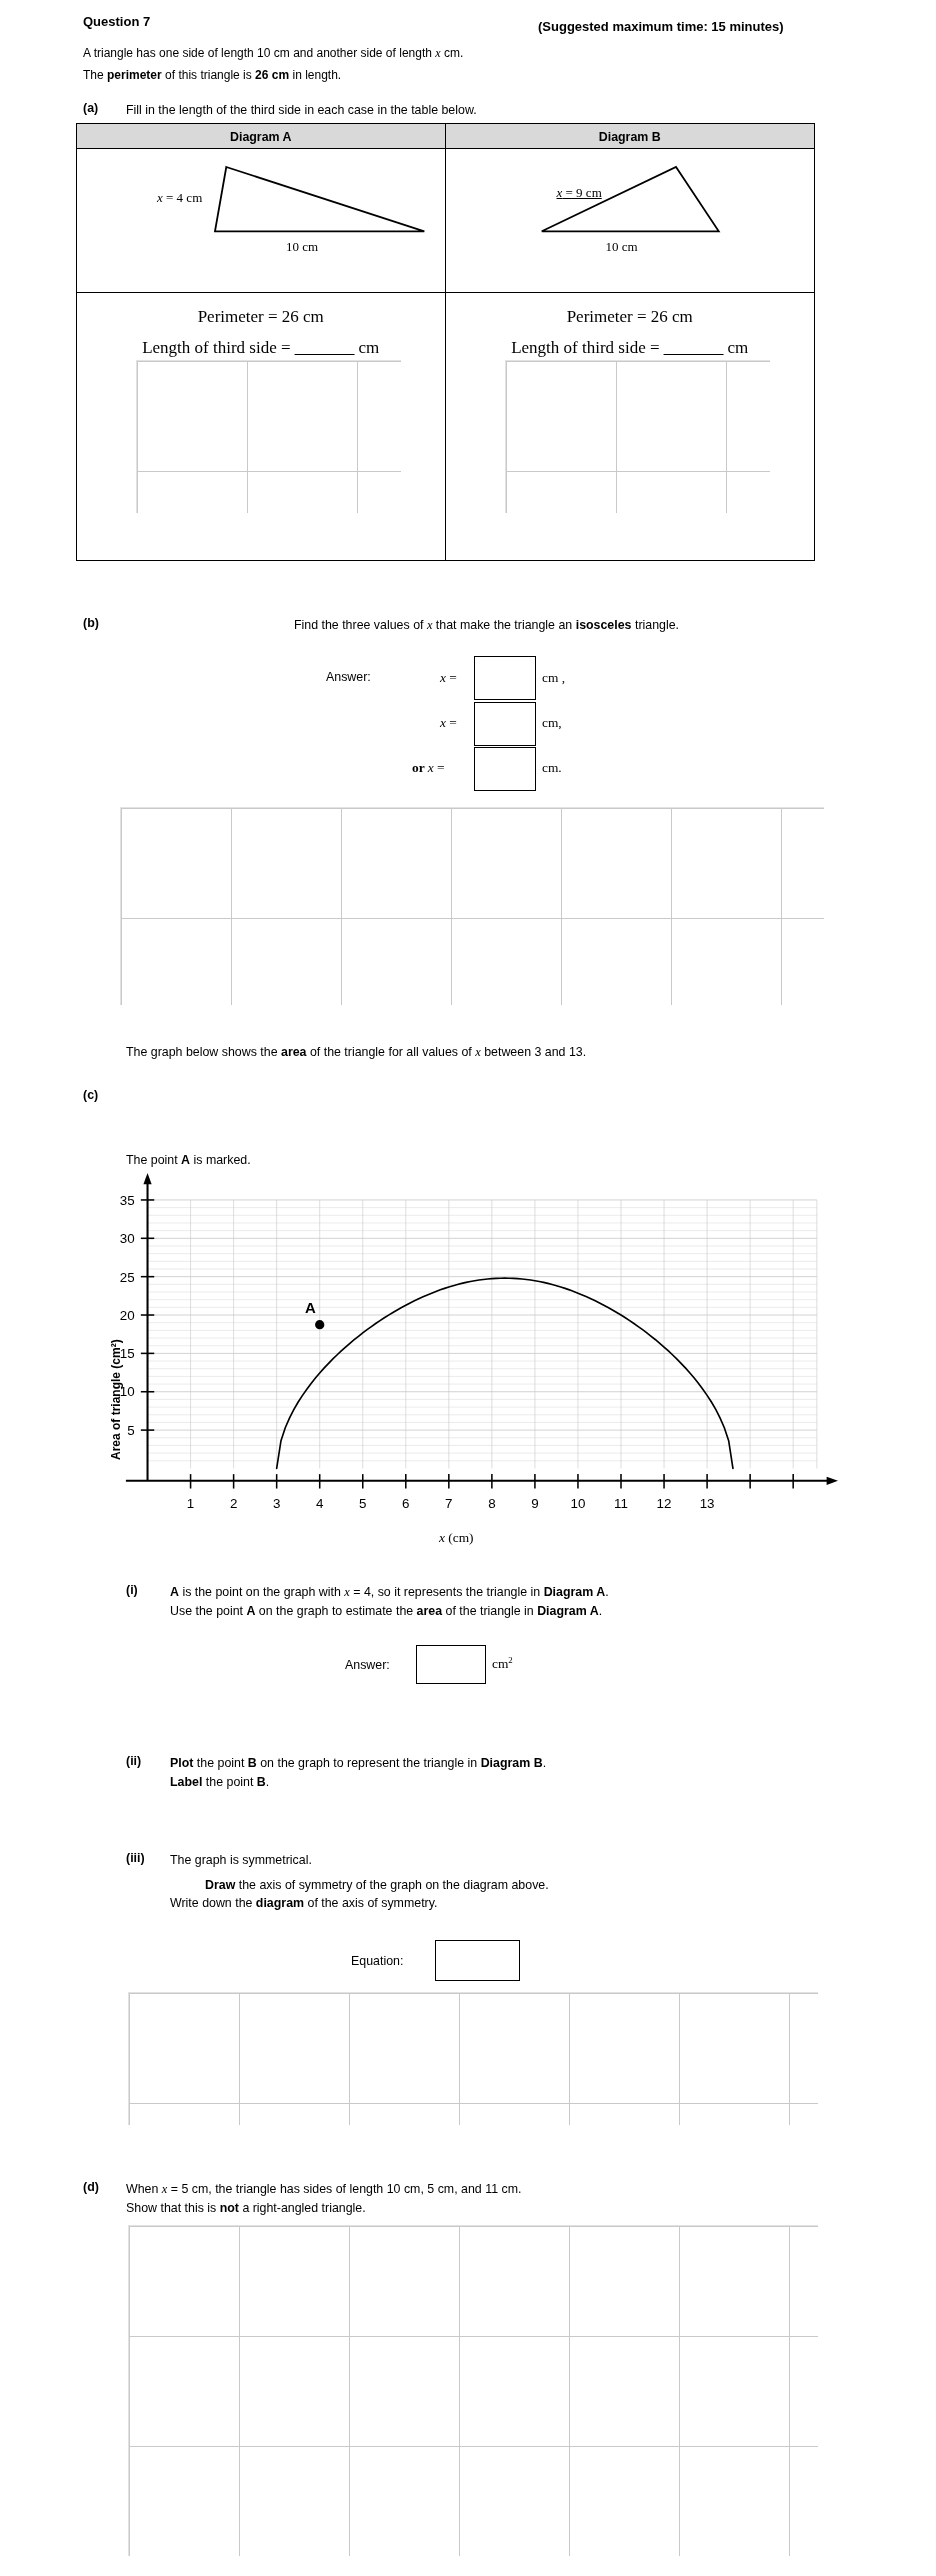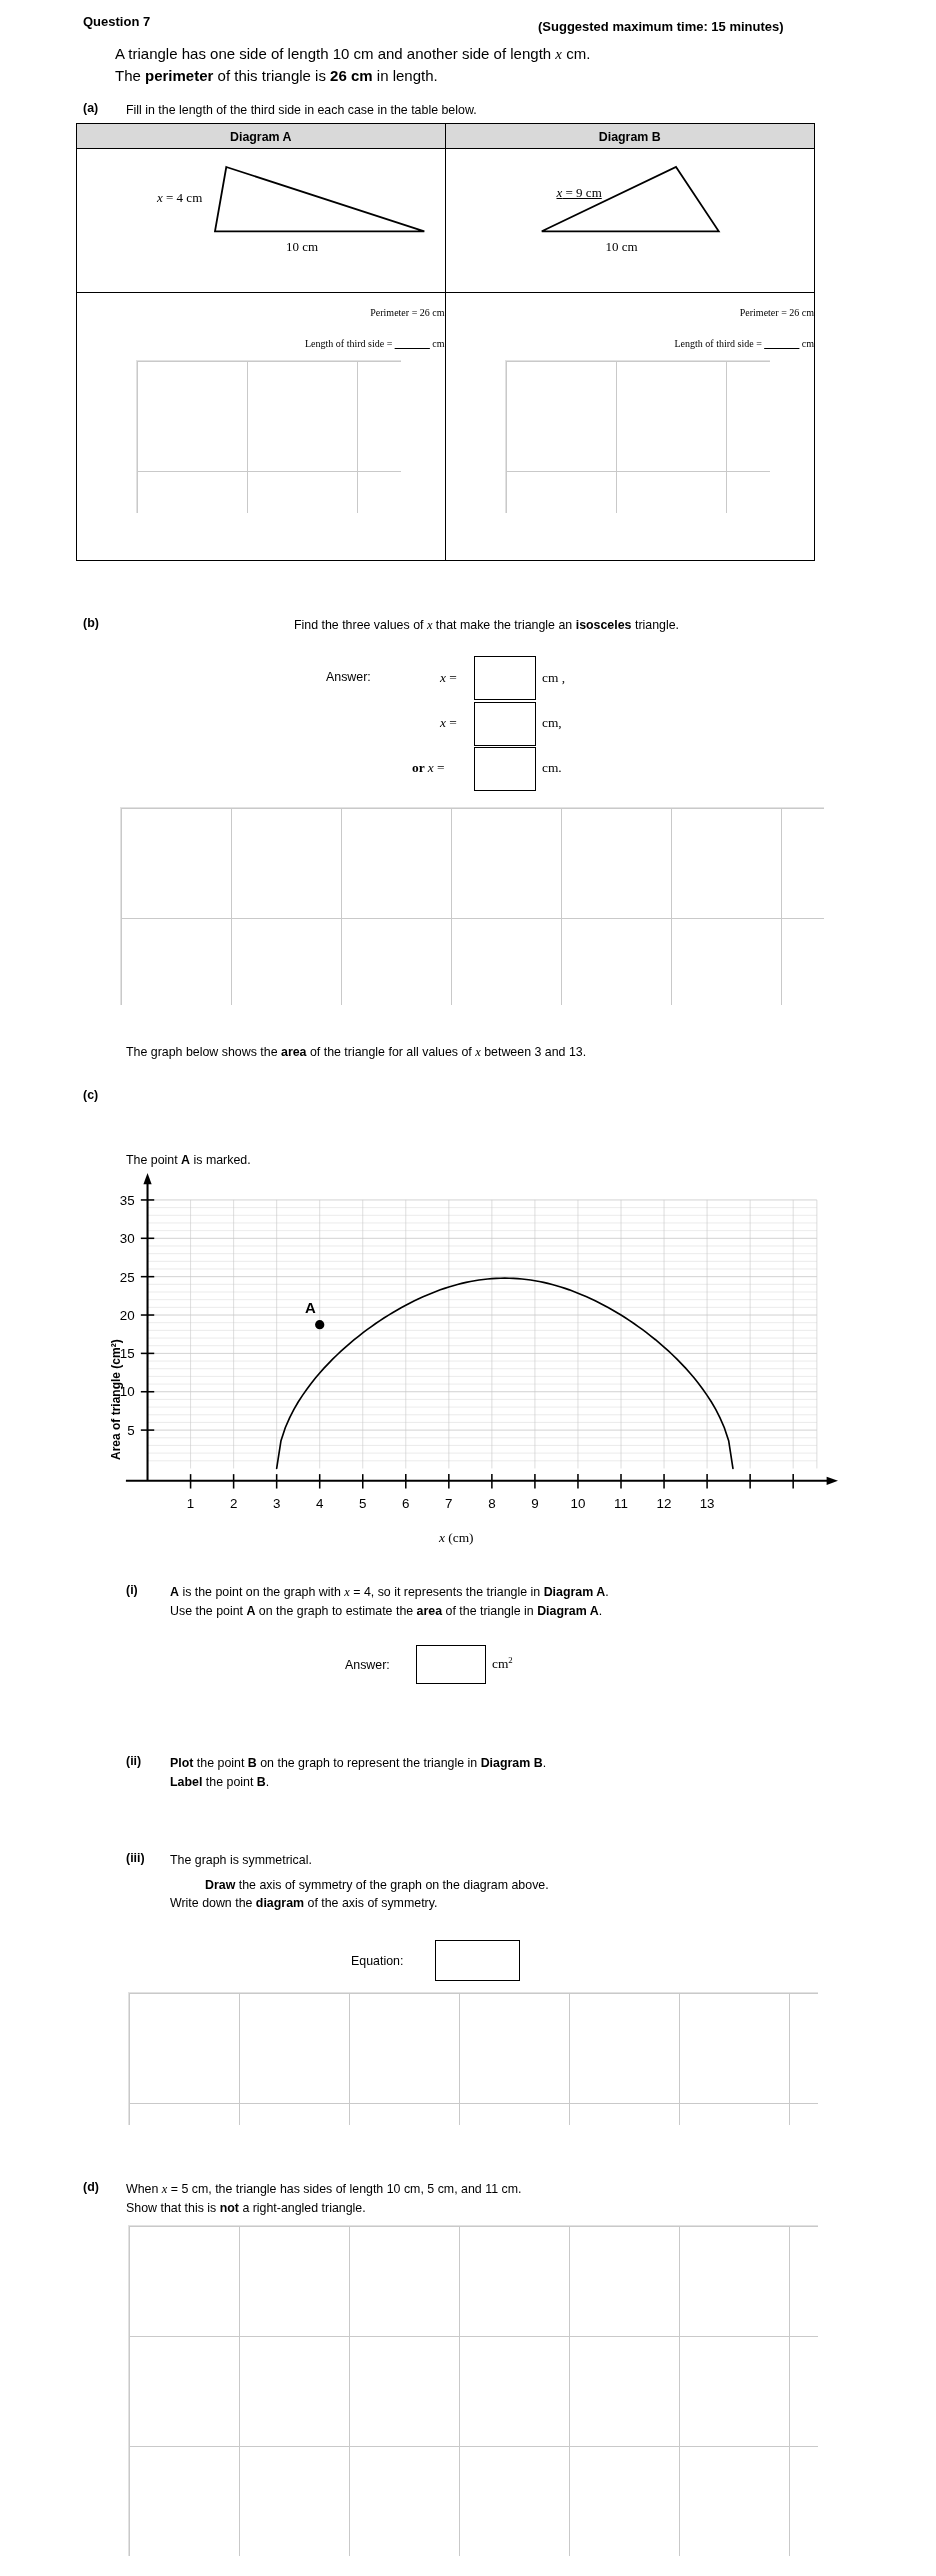--- a/index.html
+++ b/index.html
@@ -6,21 +6,21 @@
   body{
     width:937px;
     font-family:"Liberation Sans", sans-serif;
     color:#000000;
     -webkit-font-smoothing:antialiased;
   }
   .page{position:relative;width:937px;height:3265px;overflow:hidden;}
 
   
   .hdr{position:absolute;font-weight:bold;font-size:13px;}
-  .body-text{position:absolute;font-size:15px;line-height:17.5px;margin-left:32px;}
+  .body-text{position:absolute;font-size:12px;line-height:17.5px;}
   .italic-x{font-style:italic;font-family:"Liberation Serif", serif;}
   .serif{font-family:"Liberation Serif", serif;}
   b{font-weight:bold;}
 
   .part-label{position:absolute;font-weight:bold;font-size:12.4px;}
   .part-body{position:absolute;font-size:12.4px;line-height:18.5px;}
 
   
   .ansbox{
     position:absolute;
@@ -62,21 +62,21 @@
   .qtable .head{
     background:#d9d9d9;
     border-bottom:1px solid #000;
     font-weight:bold;
     font-size:12.4px;
     text-align:center;
     padding:6.2px 0 5.2px 0;
   }
   .qtable .col-left{border-right:1px solid #000;}
   .qtable .diagcell{border-bottom:1px solid #000;}
-  .cellcenter{text-align:right;font-size:10px;}
+  .cellcenter{text-align:center;font-size:17px;}
 
   
   svg{display:block;}
   .figwrap{position:absolute;}
 
   
   .ylabel{
     position:absolute;
     transform-origin:left top;
     transform:rotate(-90deg);

